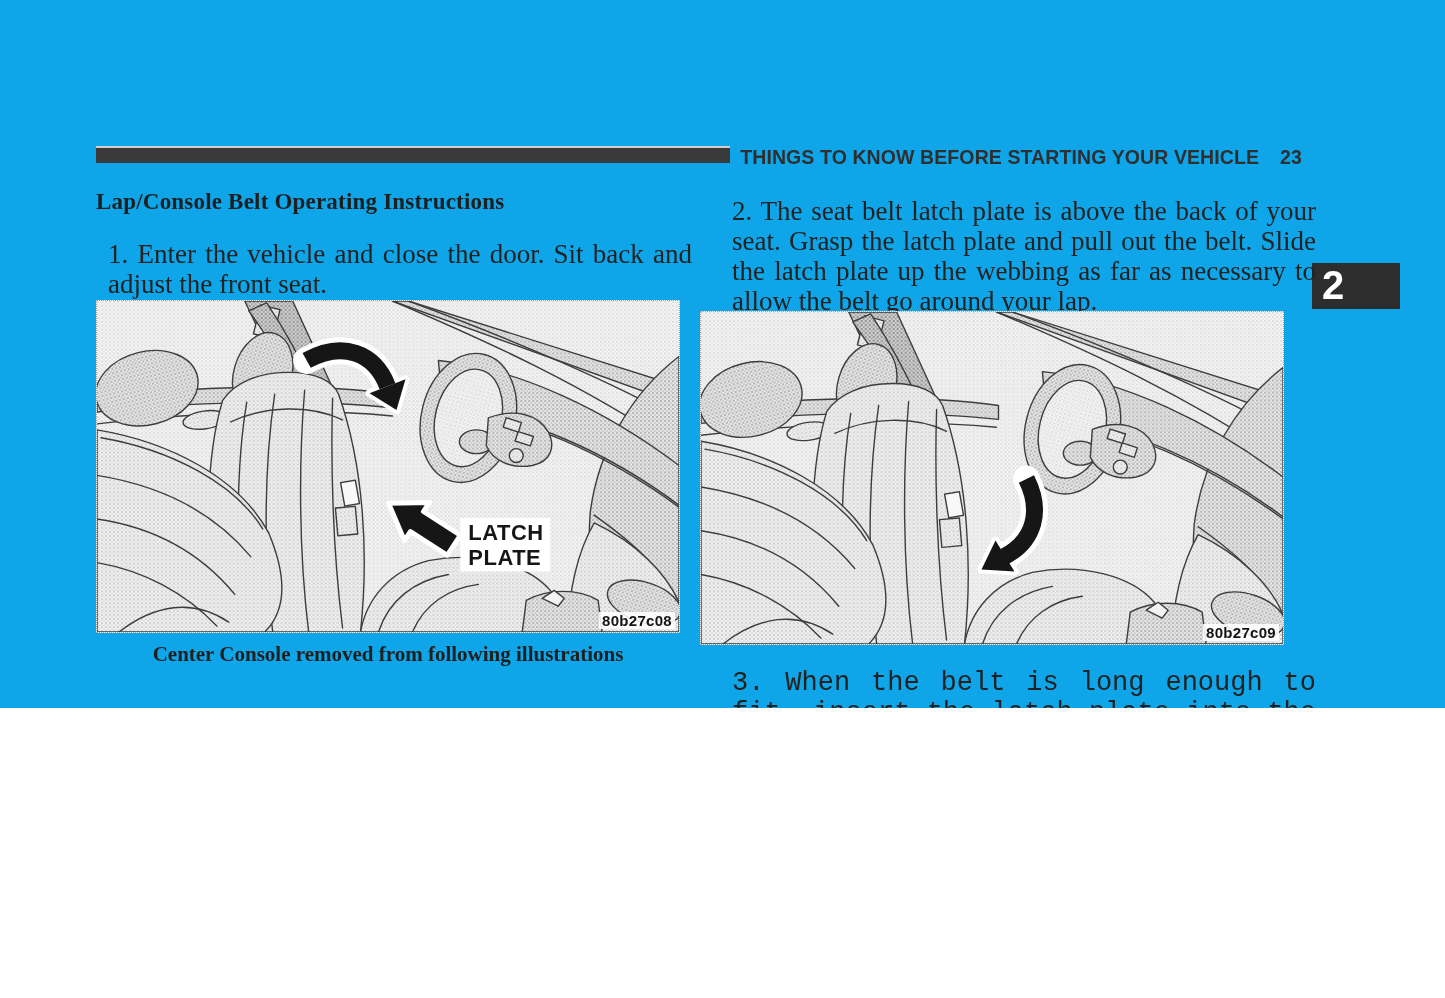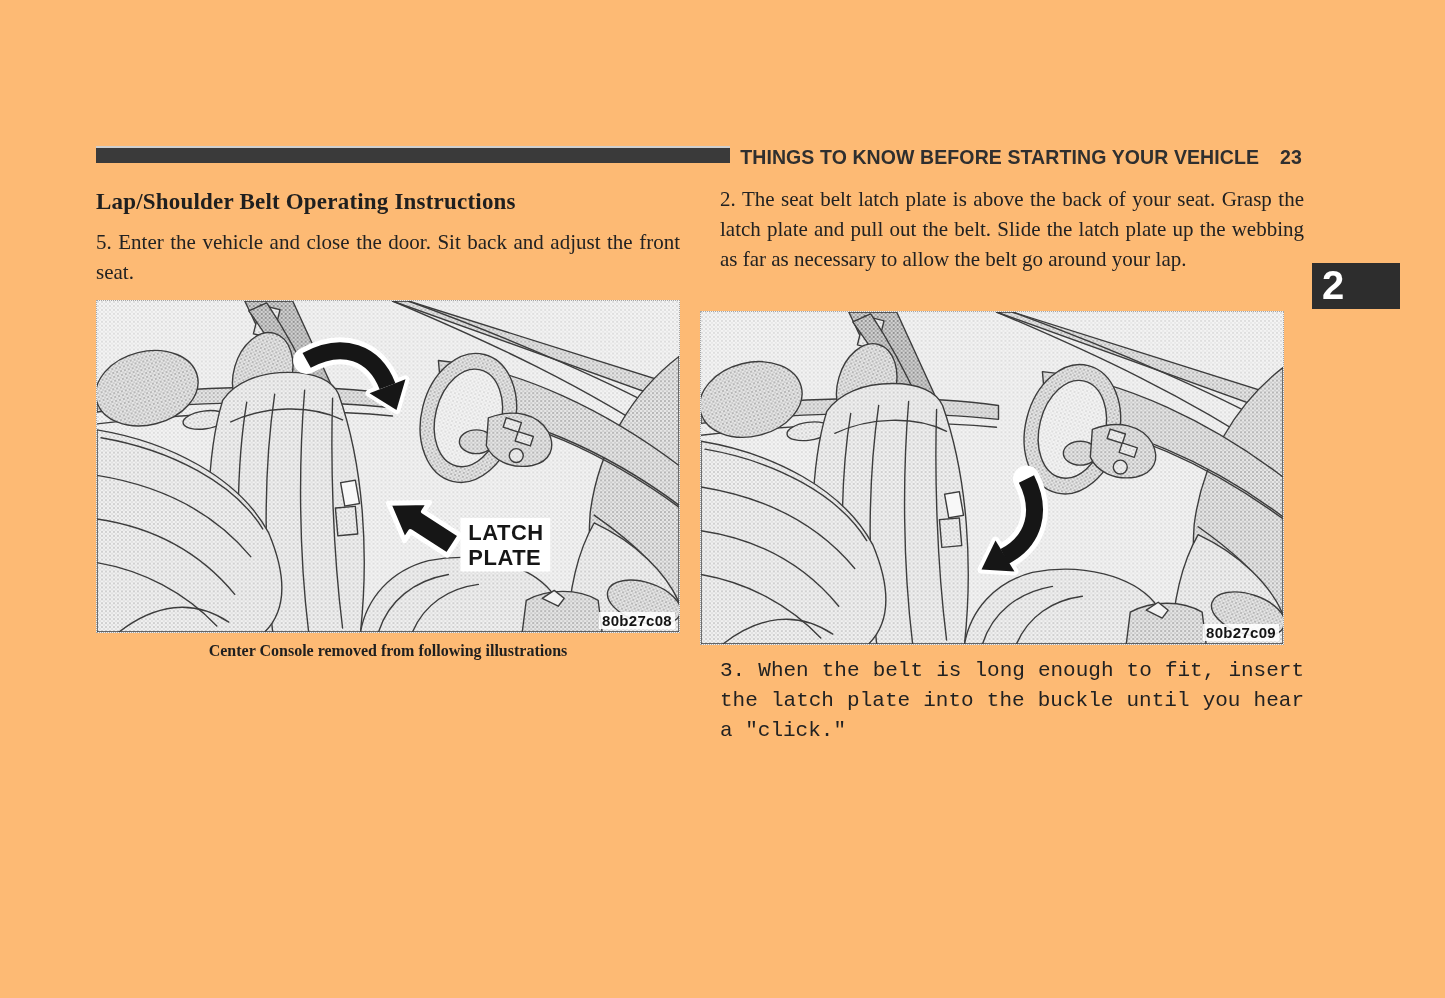--- a/index.html
+++ b/index.html
@@ -1,17 +1,17 @@
 <!DOCTYPE html>
 <html><head>
 <meta charset="utf-8">
 <style>
   html,body{margin:0;padding:0;background:#ffffff;}
   .page{
-    position:relative;width:1445px;height:998px;background:#fdba74;
+    position:relative;width:1445px;height:708px;background:#0ea5e9;
     font-family:"Liberation Serif", serif;color:#1c1c1c;overflow:hidden;
   }
   
   .header-rule{
     position:absolute;left:96px;top:146px;width:634px;height:15px;
     background:#3a3a3a;border-top:2px solid #cfcfcf;
   }
   .header-text{
     position:absolute;top:147px;right:143px;display:flex;gap:21px;align-items:baseline;
     font-family:"Liberation Sans", sans-serif;font-weight:bold;font-size:19.5px;
@@ -22,29 +22,29 @@
     position:absolute;left:1312px;top:263px;width:88px;height:46px;
     background:#2d2d2d;color:#ffffff;box-sizing:border-box;padding-left:10px;
     font-family:"Liberation Sans", sans-serif;font-weight:bold;font-size:40px;line-height:45px;
   }
   
   .section-heading{
     position:absolute;left:96px;top:189px;width:584px;margin:0;
     font-size:23px;font-weight:bold;letter-spacing:0.2px;color:#1f1f1f;
   }
   .body-par{
-    position:absolute;margin:0;width:584px;
-    font-size:21px;line-height:30px;text-align:justify;color:#222222;
+    position:absolute;margin:12px;width:584px;
+    font-size:27px;line-height:30px;text-align:justify;color:#222222;
   }
   .p1{left:96px;top:227px;}
   .p2{left:720px;top:184px;}
   .p3{left:720px;top:656px;font-family:Liberation Mono, monospace;}
   .fig-caption{
     position:absolute;left:96px;top:642px;width:584px;margin:0;
-    font-size:16px;font-weight:bold;text-align:center;color:#1f1f1f;
+    font-size:21px;font-weight:bold;text-align:center;color:#1f1f1f;
   }
   
   .fig{
     position:absolute;margin:0;box-sizing:border-box;border:1px dotted #a6a6a6;
     background:#f0f0f0;
     padding-left:46px;
   }
   .fig1{left:96px;top:300px;width:584px;height:333px;}
   .fig2{left:700px;top:311px;width:584px;height:334px;}
   .fig .art,.fig svg{position:absolute;left:0;top:0;width:100%;height:100%;}
@@ -68,23 +68,23 @@
 
   <div class="header-text">
     <span>THINGS TO KNOW BEFORE STARTING YOUR VEHICLE</span>
     <span>23</span>
   </div>
 
   <div class="chapter-tab">
     <span>2</span>
   </div>
 
-  <h2 class="section-heading">Lap/Shoulder Belt Operating Instructions</h2>
-
-  <p class="body-par p1">5. Enter the vehicle and close the door. Sit back and adjust the front seat.</p>
+  <h2 class="section-heading">Lap/Console Belt Operating Instructions</h2>
+
+  <p class="body-par p1">1. Enter the vehicle and close the door. Sit back and adjust the front seat.</p>
 
   <figure class="fig fig1">
     <div class="art" id="fig1-art">
         <svg viewBox="0 0 583 334" preserveAspectRatio="none" xmlns="http://www.w3.org/2000/svg">
   <defs>
     <pattern id="abg" width="4" height="4" patternUnits="userSpaceOnUse">
       <rect width="4" height="4" fill="#f4f4f4"></rect>
       <circle cx="1" cy="1" r="0.9" fill="#d3d3d3"></circle>
               <circle cx="3" cy="3" r="0.9" fill="#e2e2e2"></circle>
     </pattern>

